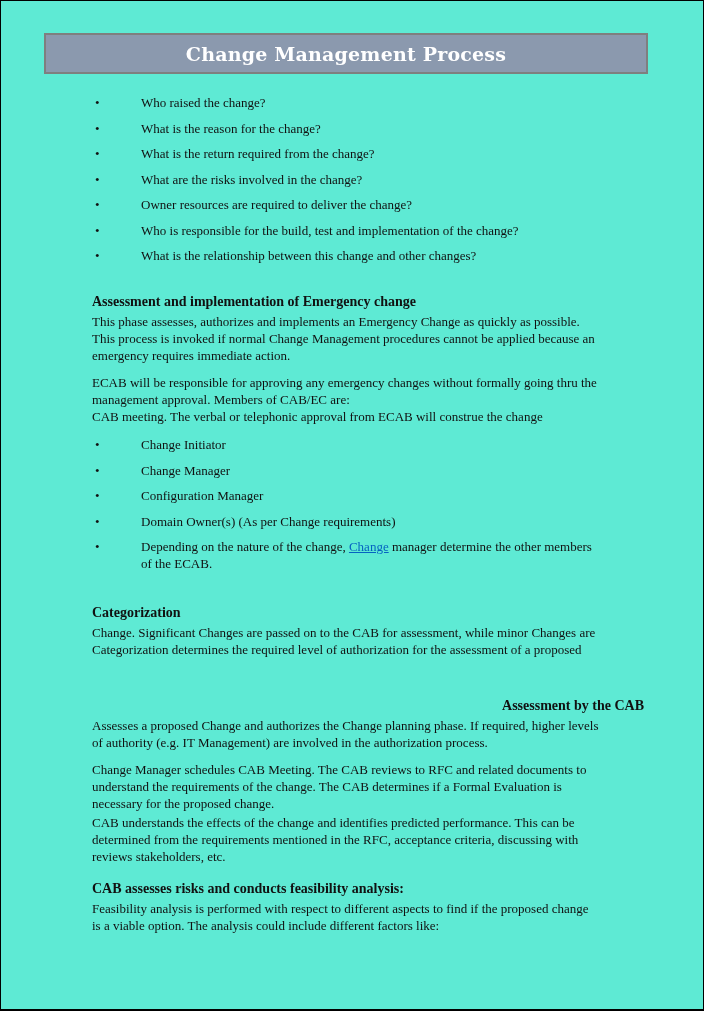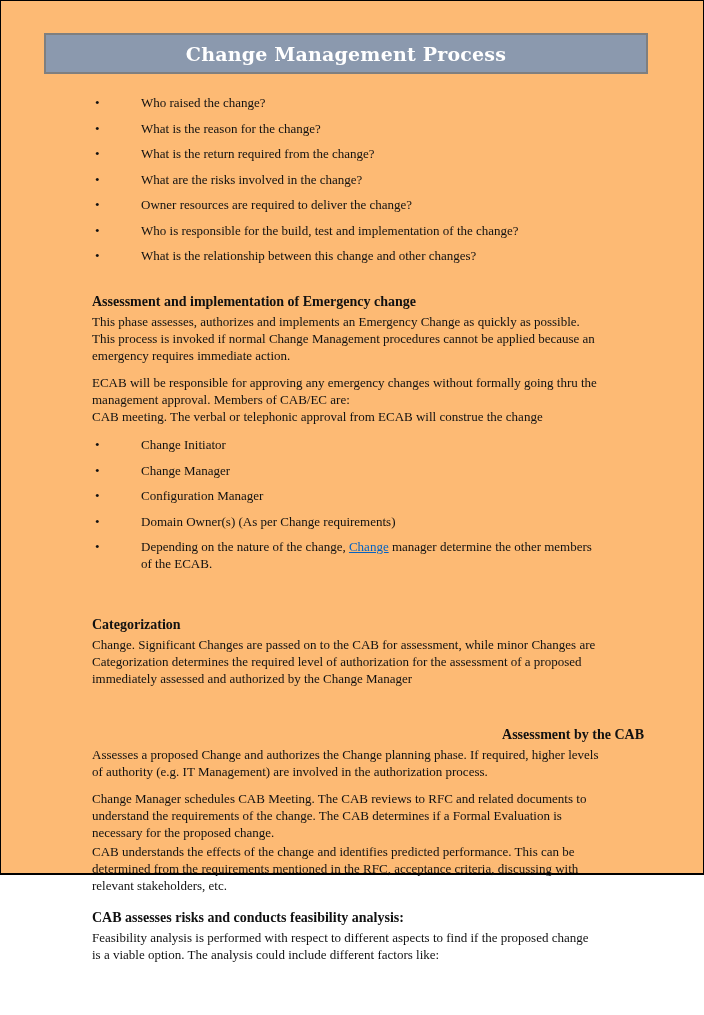--- a/index.html
+++ b/index.html
@@ -5,22 +5,22 @@
   * { margin: 0; padding: 0; box-sizing: border-box; }
   html, body { background: #ffffff; }
   body {
     width: 704px; height: 1015px;
     font-family: "Liberation Serif", serif;
     color: #111111;
     overflow: hidden;
   }
   .page {
     position: relative;
-    width: 704px; height: 875px;
-    background: #fdba74;
+    width: 704px; height: 1011px;
+    background: #5eead4;
     border: 1px solid #000000;
     border-bottom-width: 2px;
   }
   .banner {
     position: absolute;
     left: 43px; top: 32px;
     width: 604px; height: 41px;
     background: var(--banner-bg, #8B99AE);
     border: 2px solid var(--banner-border, #7F7F7F);
     display: flex; align-items: center; justify-content: center;
@@ -51,21 +51,21 @@
     font-size: 13px;
   }
   h2 {
     font-size: 14px;
     line-height: 19px;
     font-weight: bold;
     color: #111111;
     font-family: Liberation Serif, serif;
   }
   .h-emergency      { margin-top: 28px; }
-  .h-categorization { margin-top: 43px; }
+  .h-categorization { margin-top: 31px; }
   .h-cab            { margin-top: 38px; text-align: right; }
   .h-feasibility    { margin-top: 14px; }
   p.para { margin-top: 2px; }
   p.para.mt10 { margin-top: 10px; }
   ul.members { margin-top: 11px; }
   .tline { display: block; }
   a.doclink {
     color: var(--link-color, #0563C1);
     text-decoration: underline;
     cursor: pointer;
@@ -116,37 +116,36 @@
           <span class="tline"><span>Depending on the nature of the change, </span><a class="doclink" href="#">Change</a><span> manager determine the other members</span></span>
           <span class="tline">of the ECAB.</span>
         </span>
       </li>
     </ul>
 
     <h2 class="h-categorization">Categorization</h2>
     <p class="para">
         <span class="tline">Change. Significant Changes are passed on to the CAB for assessment, while minor Changes are</span>
         <span class="tline">Categorization determines the required level of authorization for the assessment of a proposed</span>
-        <span class="tline">immediately assessed and authorized by the Change Manager</span>
       </p>
 
     <h2 class="h-cab">Assessment by the CAB</h2>
     <p class="para">
         <span class="tline">Assesses a proposed Change and authorizes the Change planning phase. If required, higher levels</span>
         <span class="tline">of authority (e.g. IT Management) are involved in the authorization process.</span>
       </p>
     <p class="para mt10">
         <span class="tline">Change Manager schedules CAB Meeting. The CAB reviews to RFC and related documents to</span>
         <span class="tline">understand the requirements of the change. The CAB determines if a Formal Evaluation is</span>
         <span class="tline">necessary for the proposed change.</span>
       </p>
     <p class="para">
         <span class="tline">CAB understands the effects of the change and identifies predicted performance. This can be</span>
         <span class="tline">determined from the requirements mentioned in the RFC, acceptance criteria, discussing with</span>
-        <span class="tline">relevant stakeholders, etc.</span>
+        <span class="tline">reviews stakeholders, etc.</span>
       </p>
 
     <h2 class="h-feasibility">CAB assesses risks and conducts feasibility analysis:</h2>
     <p class="para">
         <span class="tline">Feasibility analysis is performed with respect to different aspects to find if the proposed change</span>
         <span class="tline">is a viable option. The analysis could include different factors like:</span>
       </p>
 
   </div>
 </div>

